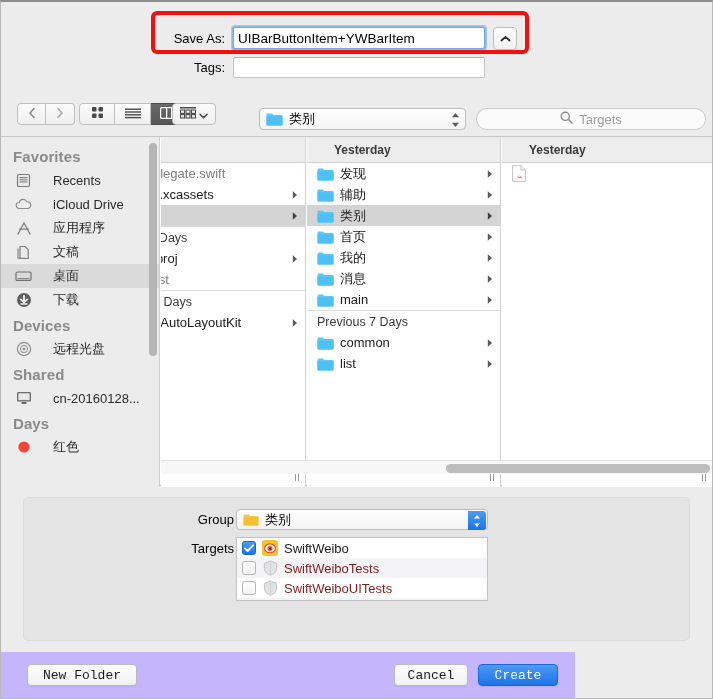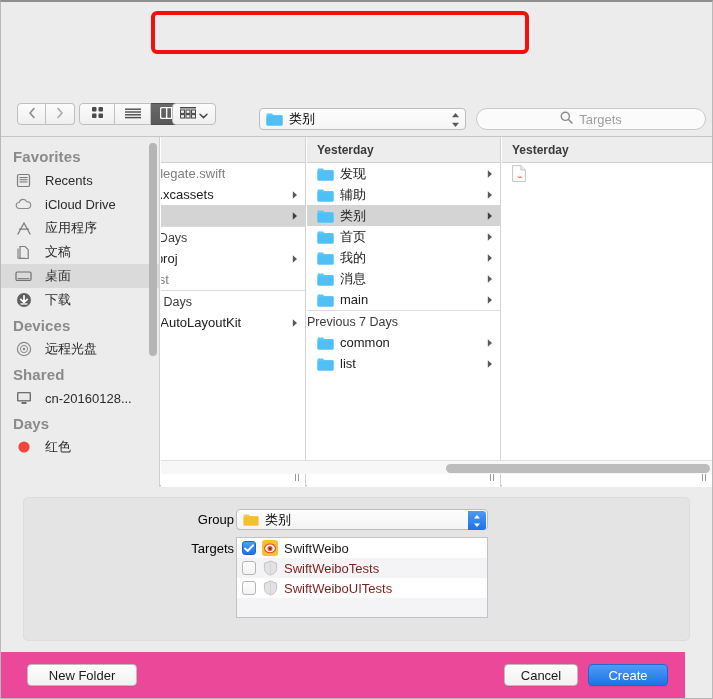--- a/index.html
+++ b/index.html
@@ -150,21 +150,21 @@
     border-right: 1px solid #cfcfcf;
     overflow: hidden;
     padding-top: 6px;
   }
   .sb-header {
     font-size: 15px; font-weight: bold; color: #8a8a8a;
     padding: 5px 0 3px 12px; letter-spacing: 0.1px;
   }
   .sb-item {
     height: 24px; display: flex; align-items: center;
-    padding-left: 14px; gap: 13px;
+    padding-left: 14px; gap: 21px;
     font-size: 13px; color: #2b2b2b;
   }
   .sb-item.selected { background: #dadada; }
   .sb-icon { width: 17px; height: 17px; display:flex; align-items:center; justify-content:center; flex: 0 0 17px; }
 
   #sidebar-scrollbar {
     position: absolute; left: 148px; top: 6px;
     width: 8px; height: 213px; background: #b5b5b5;
     border-radius: 4px;
   }
@@ -176,26 +176,26 @@
     border-right: 1px solid #d3d3d3;
     overflow: hidden;
   }
   #col1 { left: 160px; width: 145px; }
   #col2 { left: 306px; width: 194px; }
   #col3 { left: 501px; width: 210px; border-right: none; }
 
   .col-header {
     height: 26px; background: #ededed;
     border-bottom: 1px solid #d0d0d0;
-    display: flex; align-items: center; padding-left: 10px;
+    display: flex; align-items: center; padding-left: 27px;
     font-size: 12px; font-weight: bold; color: #3a3a3a;
   }
   .grp-header {
     height: 22px; display: flex; align-items: center;
-    font-size: 12.5px; color: #3a3a3a;
+    padding-left: 10px; font-size: 12.5px; color: #3a3a3a;
     border-top: 1px solid #dcdcdc;
     background: #fff;
   }
   .row {
     height: 21px; display: flex; align-items: center;
     padding-left: 10px; gap: 6px;
     font-size: 13px; color: #202020;
     position: relative;
   }
   .row.selected { background: #d4d4d4; }
@@ -246,21 +246,21 @@
   #group-popup .bluebox {
     position: absolute; right: 1px; top: 1px; width: 18px; height: 19px;
     background: linear-gradient(#4e9bf5,#1a72e8);
     border-radius: 0 3px 3px 0;
     display: flex; flex-direction: column; align-items: center; justify-content: center; gap: 2px;
   }
 
   #targets-row { position: absolute; left: 170px; top: 50px; display: flex; align-items: flex-start; }
   #targets-label { padding-top: 4px; }
   #targets-list {
-    width: 252px; height: 81px;
+    width: 252px; height: 64px;
     background: #fff; border: 1px solid #c2c2c2;
     overflow: hidden;
   }
   .target-row {
     height: 20px; display: flex; align-items: center;
     padding-left: 5px; gap: 6px; font-size: 13px; color: #1a1a1a;
   }
   .target-row:nth-child(odd) { background: #fff; }
   .target-row:nth-child(even) { background: #f4f4f7; }
   .tgt-check {
@@ -271,22 +271,23 @@
   }
   .tgt-check.on {
     background: linear-gradient(#4d9df6,#1b73e8);
     border-color: #1668d0;
   }
   .tgt-icon { width: 16px; height: 16px; flex: 0 0 16px; display:flex; align-items:center; justify-content:center; }
   .target-row.dim { color: #7f1d1d; }
 
   
   #bottom-bar {
-    position: absolute; left: 0; bottom: 0; width: 684px; height: 46px;
-    background: #ec4899;
+    position: absolute; left: 0; bottom: 0; width: 574px; height: 46px;
+    background: #c4b5fd;
+    font-family: Liberation Mono, monospace;
   }
   .btn {
     height: 22px; border-radius: 4px;
     border: 1px solid #bcbcbc;
     background: linear-gradient(#fefefe,#f1f1f1);
     font-size: 13px; color: #1a1a1a;
     display: flex; align-items: center; justify-content: center;
     padding: 0 12px;
     box-shadow: 0 1px 0 rgba(0,0,0,.05);
   }
@@ -296,20 +297,39 @@
     position: absolute; right: 17px; top: 12px; width: 80px;
     background: linear-gradient(#4e9bf5,#1c74e9);
     border-color: #1a69d4; color: #fff;
   }
 </style>
 </head>
 <body>
 
 <div id="dialog">
 
+  <div id="saveas-area">
+
+    <div class="field-row" id="saveas-row">
+      <div class="field-label">Save As:</div>
+      <input id="saveas-input" type="text" value="UIBarButtonItem+YWBarItem" style="">
+      <div id="expand-btn">
+        <span>
+          <svg width="11" height="8" viewBox="0 0 11 8">
+            <path d="M1.5 5.5 L5.5 1.8 L9.5 5.5" stroke="#2b2b2b" stroke-width="1.8" fill="none" stroke-linecap="round" stroke-linejoin="round"></path>
+          </svg>
+        </span>
+      </div>
+    </div>
+
+    <div class="field-row" id="tags-row">
+      <div class="field-label" id="tags-label">Tags:</div>
+      <input id="tags-input" type="text" value="" style="">
+    </div>
+  </div>
 
   <div id="red-box"></div>
 
   <div id="toolbar">
 
     <div class="tb-group" id="nav-group">
       <div class="nav-btn">
         <span>
           <svg width="8" height="12" viewBox="0 0 8 12">
             <path d="M6 1.5 L2 6 L6 10.5" stroke="#8a8a8a" stroke-width="1.6" fill="none" stroke-linecap="round" stroke-linejoin="round"></path>

